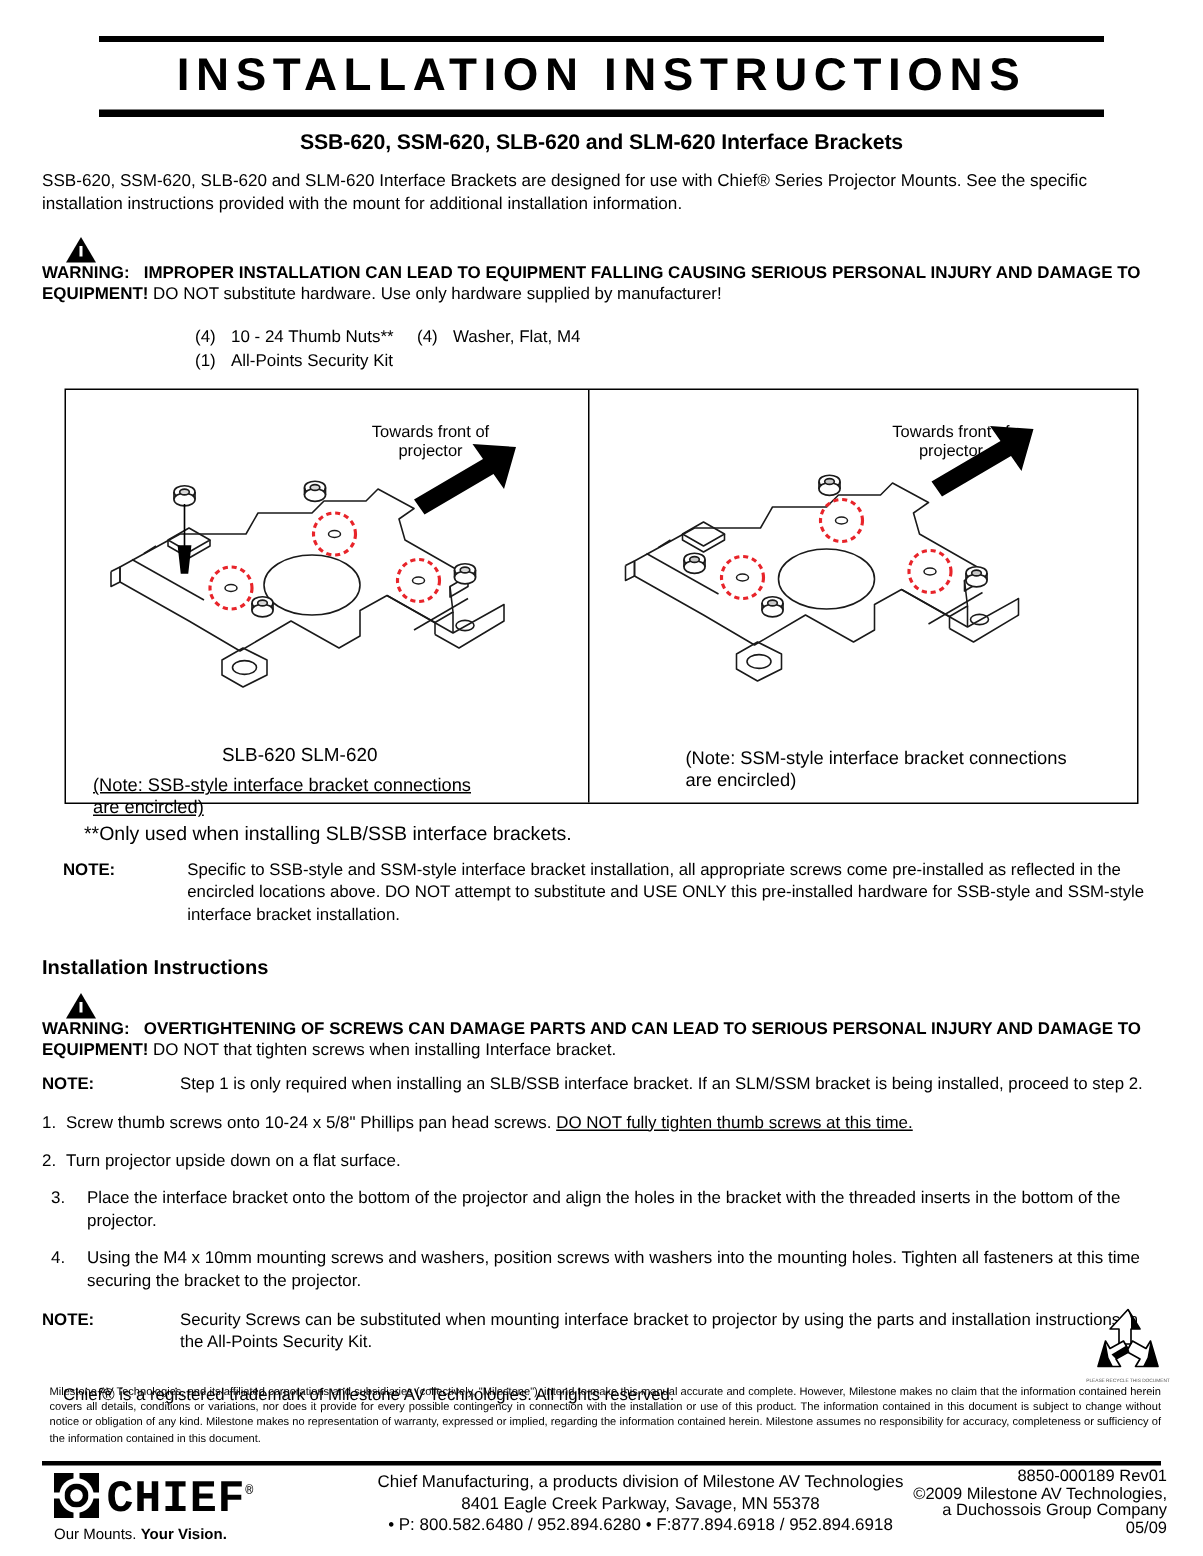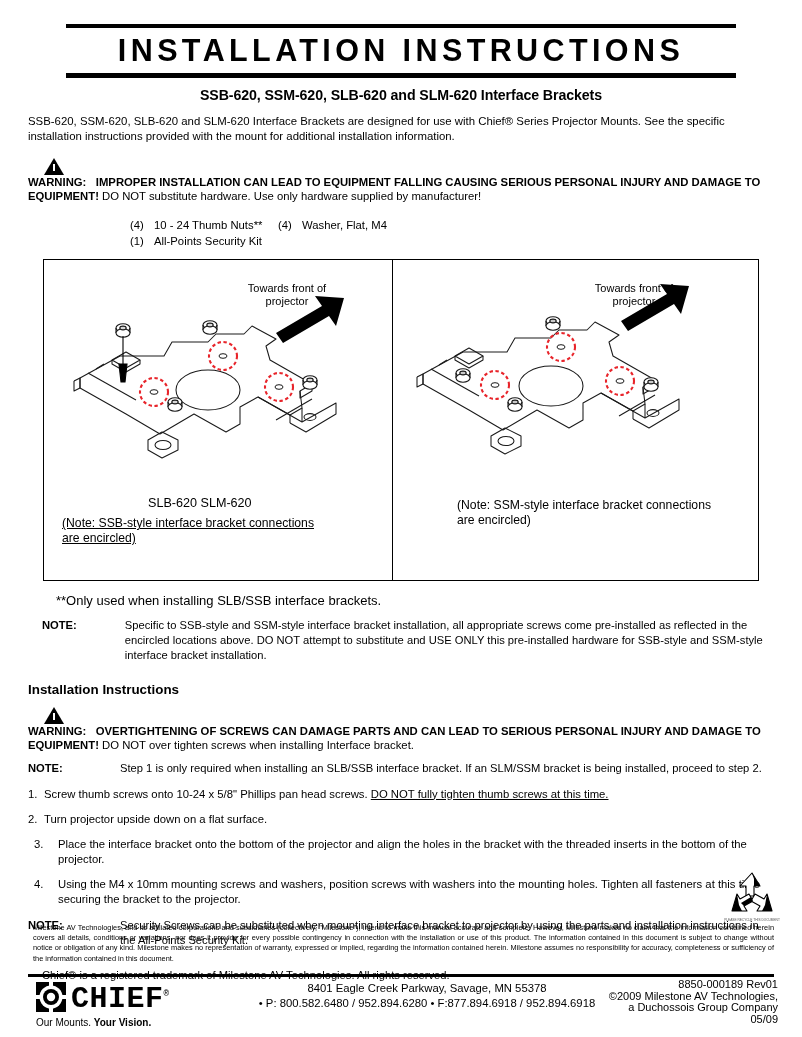--- a/index.html
+++ b/index.html
@@ -93,21 +93,21 @@
   .parts-row { display: flex; }
   .parts-col-a { width: 148px; flex: 0 0 148px; }
   .parts-col-b { flex: 1; }
   .qty { display: inline-block; width: 24px; }
 
   
   .figures {
     margin-top: 10px;
     display: flex;
     border: 1px solid #000;
-    height: 322px;
+    height: 277px;
     box-sizing: border-box;
     margin-left: 15px;
     margin-right: 15px;
   }
   .fig-panel {
     position: relative;
     box-sizing: border-box;
     height: 100%;
   }
   .fig-left { width: 349px; border-right: 1px solid #000; }
@@ -469,21 +469,21 @@
   </div>
 
   <div class="section-head">Installation Instructions</div>
 
   <div class="warn-block" style="margin-top:10px;">
     <div class="warn-tri"></div>
     <div class="warn-text">
       <span>WARNING:</span>
       <span>&nbsp;</span>
       <span>OVERTIGHTENING OF SCREWS CAN DAMAGE PARTS AND CAN LEAD TO SERIOUS PERSONAL INJURY AND DAMAGE TO EQUIPMENT!</span>
-      <span class="reg">DO NOT over tighten screws when installing Interface bracket.</span>
+      <span class="reg">DO NOT that tighten screws when installing Interface bracket.</span>
     </div>
   </div>
 
   <div class="note-row" style="margin-top:9px;">
     <div class="note-lbl" style="padding-left:0;">NOTE:</div>
     <div class="note-body">Step 1 is only required when installing an SLB/SSB interface bracket. If an SLM/SSM bracket is being installed, proceed to step 2.</div>
   </div>
 
   <div class="step">
     <div class="step-num-narrow">1.</div>
@@ -546,20 +546,21 @@
         </svg>
         <div class="logo-word"><span>CHIEF</span><span class="logo-reg">®</span></div>
       </div>
       <div class="logo-tag">
         <span class="light">Our Mounts.</span>
         <b>Your Vision.</b>
       </div>
     </div>
 
     <div class="footer-center">
+      <div>Chief Manufacturing, a products division of Milestone AV Technologies</div>
       <div>8401 Eagle Creek Parkway, Savage, MN 55378</div>
       <div>• P: 800.582.6480 / 952.894.6280   • F:877.894.6918 / 952.894.6918</div>
     </div>
 
     <div class="footer-right">
       <div>8850-000189 Rev01</div>
       <div>©2009 Milestone AV Technologies,</div>
       <div>a Duchossois Group Company</div>
       <div class="last">
           <span>05/09</span>

